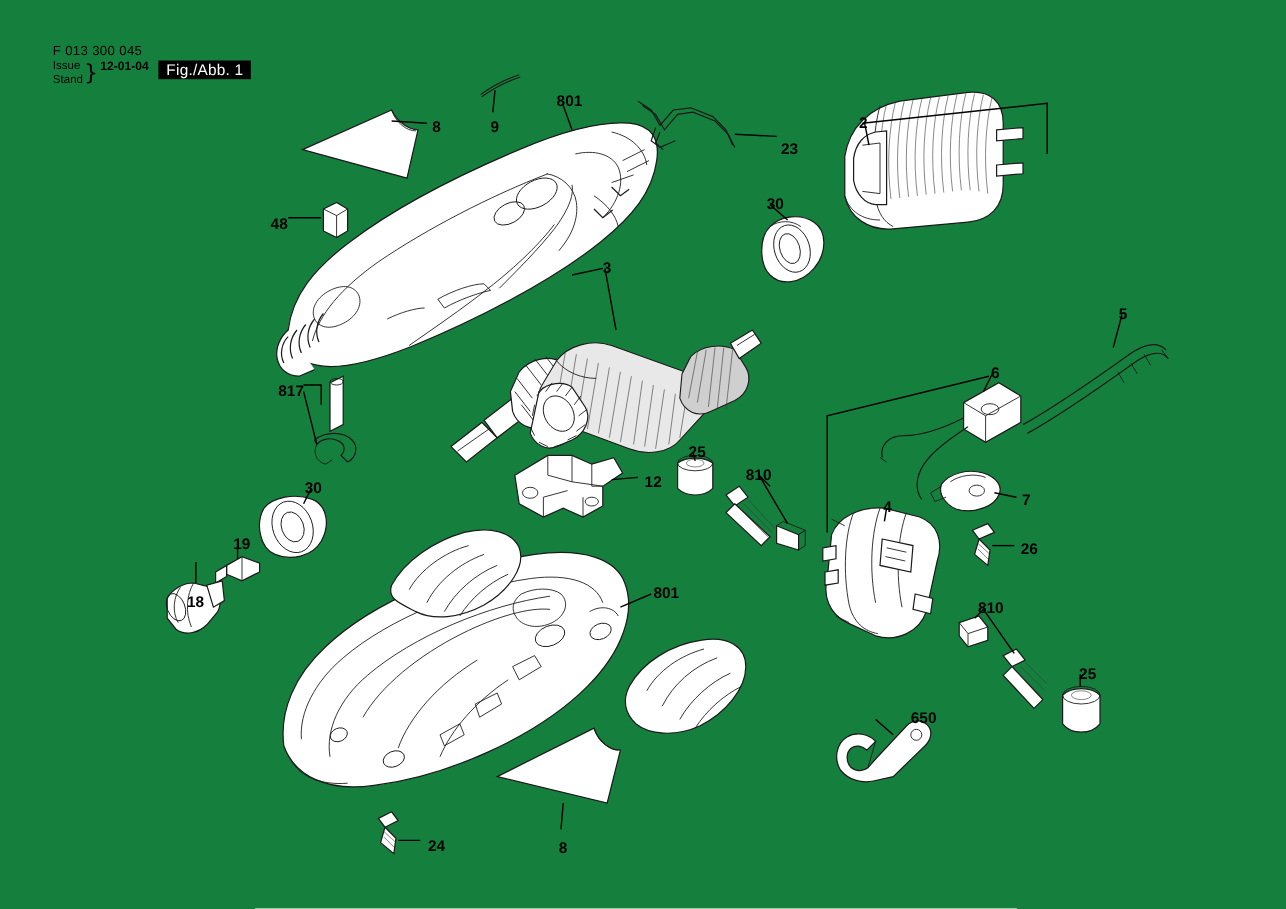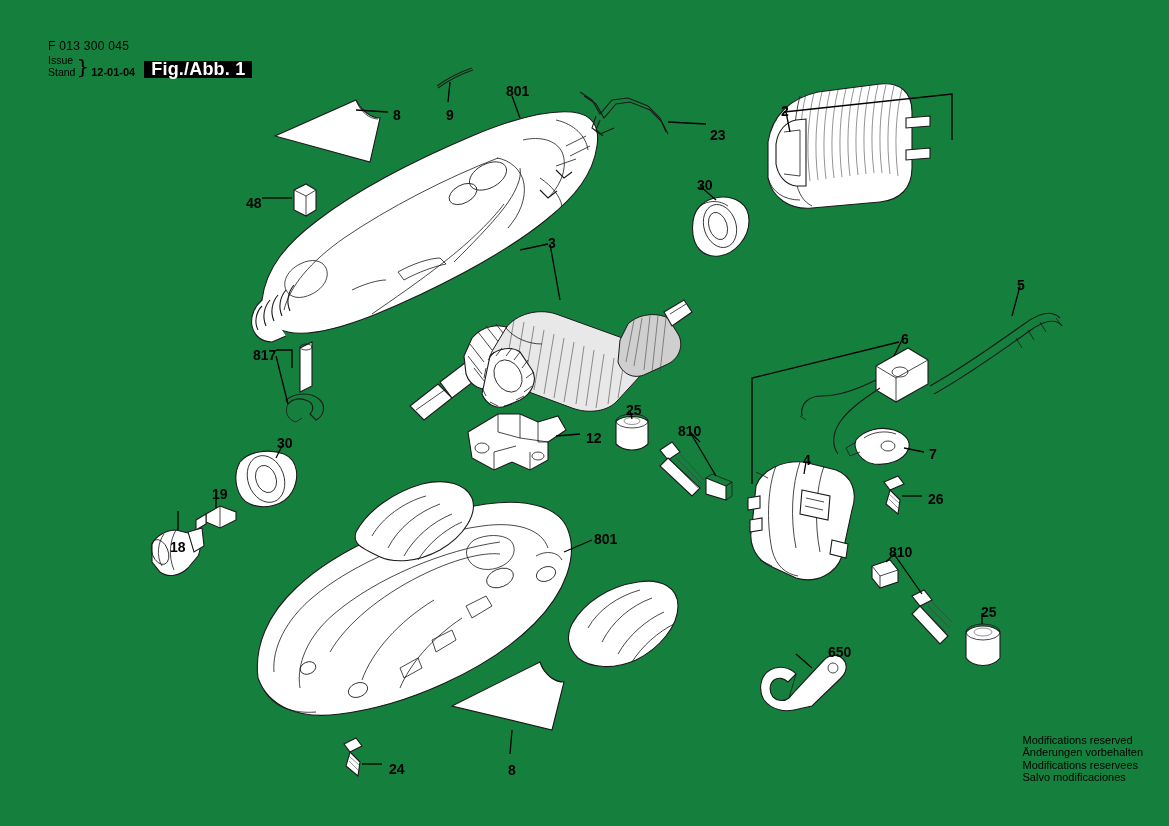--- a/index.html
+++ b/index.html
@@ -27,21 +27,21 @@
     font-size: 11.5px;
     line-height: 12px;
   }
   #header .partno {
     font-size: 12px;
     letter-spacing: 0.3px;
     margin-bottom: 3px;
   }
   #header .issue-row {
     display: flex;
-    align-items: flex-end;
+    align-items: flex-start;
   }
   #header .issue-labels {
     display: flex;
     flex-direction: column;
     font-size: 10.5px;
     line-height: 11.5px;
   }
   #header .brace {
     font-size: 20px;
     line-height: 22px;
@@ -50,22 +50,22 @@
   }
   #header .issue-date {
     font-size: 11px;
     font-weight: bold;
     margin-right: 9px;
   }
   #fig-badge {
     display: inline-block;
     background: #000000;
     color: #ffffff;
-    font-weight: bold;
-    font-size: 18px;
+    font-weight: normal;
+    font-size: 14px;
     padding: 2px 7px 3px 7px;
     letter-spacing: 0.2px;
   }
 
   
   #footer-notes {
     position: absolute;
     right: 26px;
     bottom: 42px;
     text-align: left;
@@ -475,20 +475,14 @@
   <div class="callout" style="left:212px;  top:487px;">19</div>
   <div class="callout" style="left:170px;  top:503px;margin-top:37px;">18</div>
   <div class="callout" style="left:928px;  top:492px;">26</div>
   <div class="callout" style="left:594px;  top:532px;">801</div>
   <div class="callout" style="left:889px;  top:545px;">810</div>
   <div class="callout" style="left:981px;  top:605px;">25</div>
   <div class="callout" style="left:786px;  top:645px;margin-left:42px;">650</div>
   <div class="callout" style="left:508px;  top:763px;">8</div>
   <div class="callout" style="left:389px;  top:762px;">24</div>
 
-  <div id="footer-notes">
-    <div>Modifications reserved</div>
-    <div>Änderungen vorbehalten</div>
-    <div>Modifications reservees</div>
-    <div>Salvo modificaciones</div>
-  </div>
 
 </div>
 
 </body></html>

